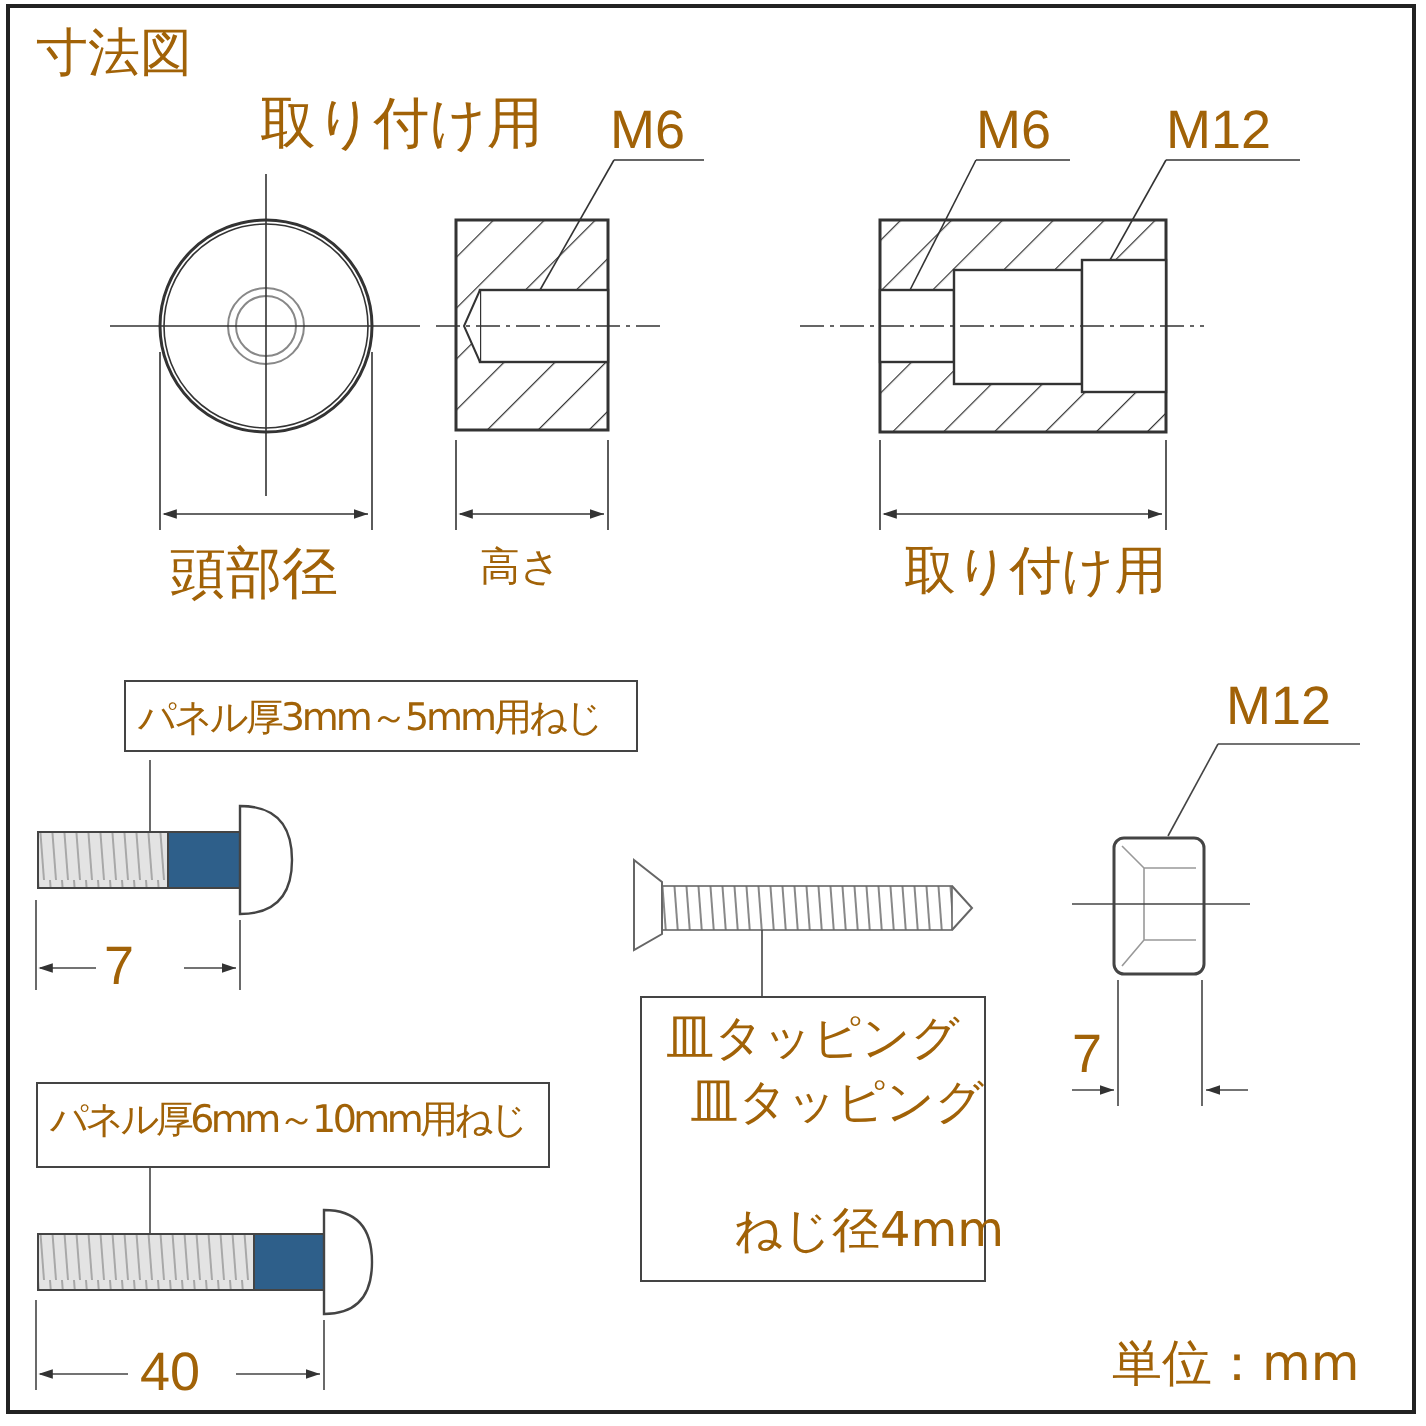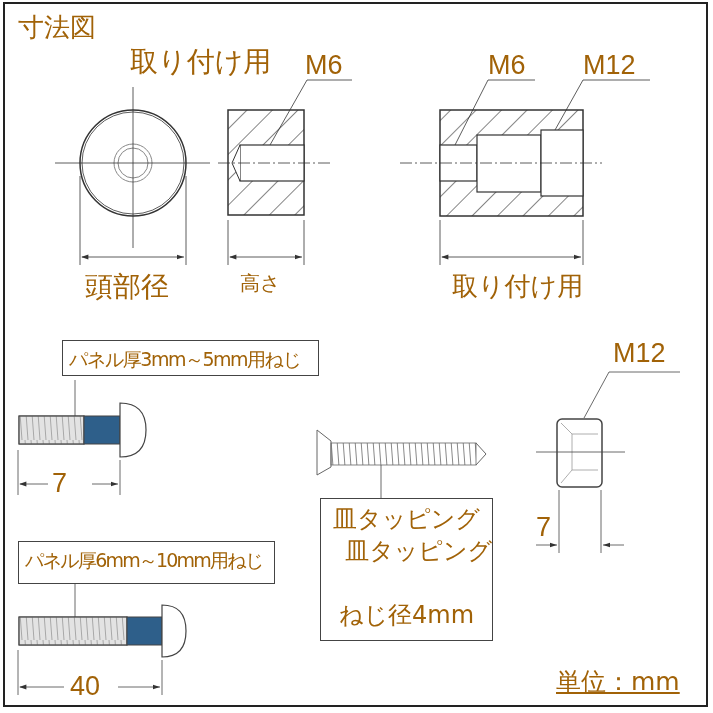--- a/index.html
+++ b/index.html
@@ -130,19 +130,19 @@
 <div class="t" style="left:52px;top:470px;font-size:27px;font-family:'Liberation Sans',sans-serif;">7</div>
 
 <div class="lbl-box" style="left:18px;top:541px;width:257px;height:43px;">
   <div class="t jp" style="left:6px;top:9px;font-size:19px;letter-spacing:-1.8px;">パネル厚6mm～10mm用ねじ</div>
 </div>
 <div class="t" style="left:70px;top:673px;font-size:27px;font-family:'Liberation Sans',sans-serif;">40</div>
 
 <div class="lbl-box" style="left:320px;top:498px;width:173px;height:143px;">
   <div class="t jp" style="left:0;width:171px;text-align:center;top:8px;font-size:24px;">皿タッピング</div>
   <div class="t jp" style="left:0;width:171px;text-align:right;top:40px;font-size:24px;">皿タッピング</div>
-  <div class="t jp" style="left:0;width:171px;text-align:center;top:104px;font-size:24px;">ねじ径4mm</div>
+  <div class="t jp" style="left:10px;width:171px;text-align:right;top:104px;font-size:24px;">ねじ径4mm</div>
 </div>
 
 <div class="t" style="left:613px;top:340px;font-size:27px;font-family:'Liberation Sans',sans-serif;">M12</div>
 <div class="t" style="left:536px;top:514px;font-size:27px;font-family:'Liberation Sans',sans-serif;">7</div>
 
-<div class="t jp" style="left:556px;top:669px;font-size:25px;text-decoration:underline;">単位：mm</div>
+<div class="t jp" style="left:556px;top:669px;font-size:25px;">単位：mm</div>
 
 </body></html>

